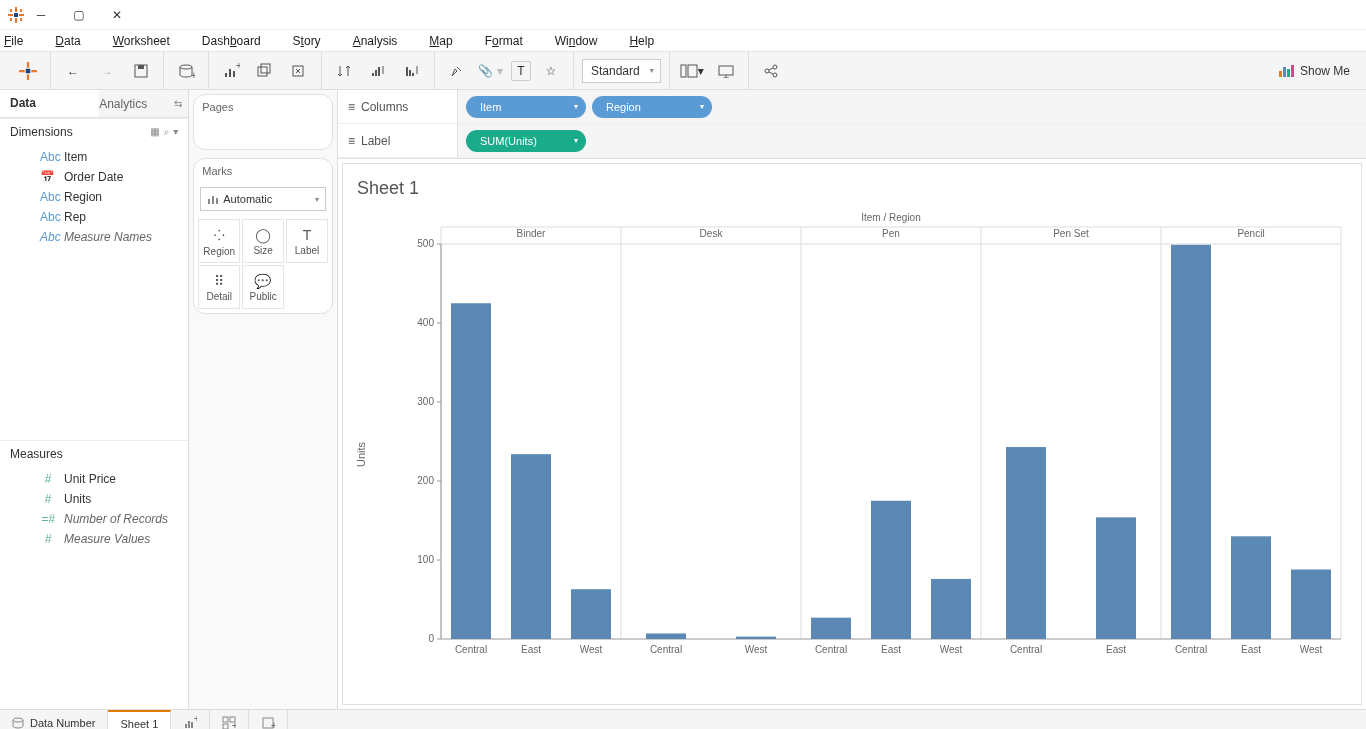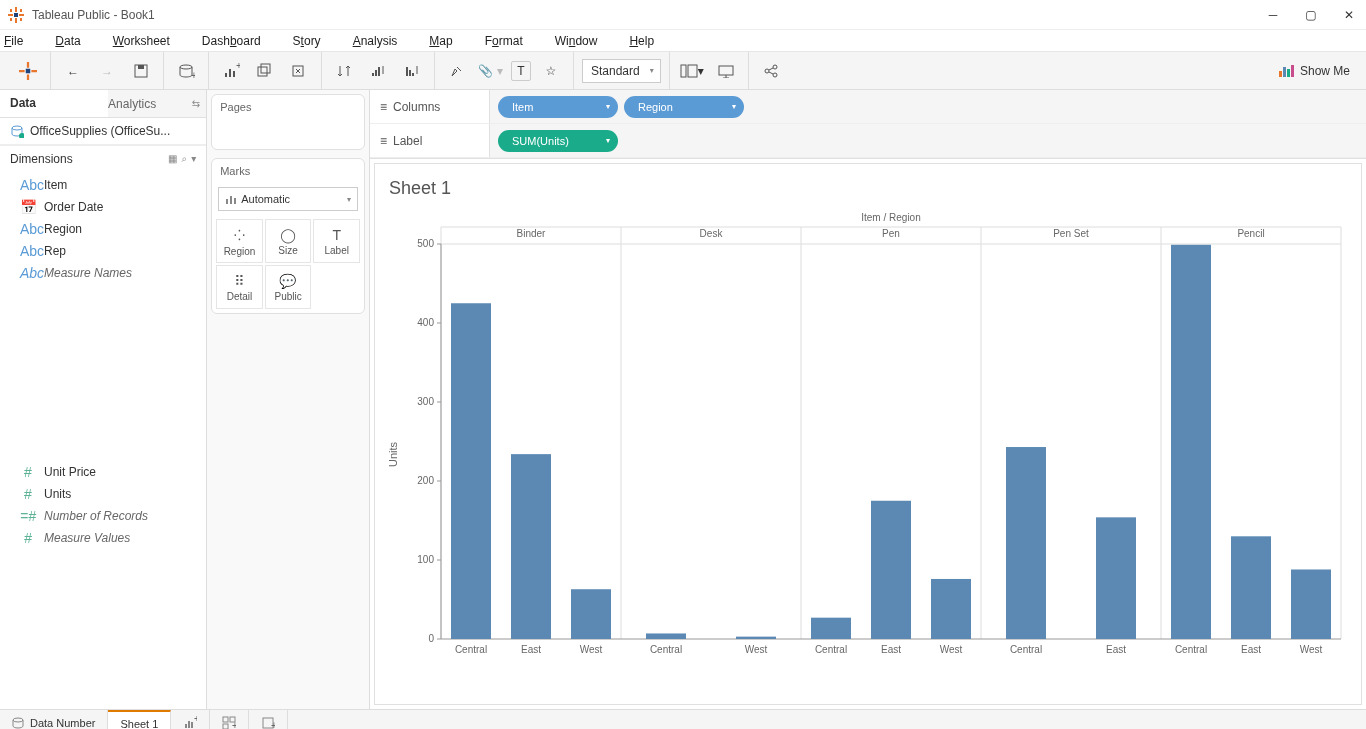--- a/index.html
+++ b/index.html
@@ -36,26 +36,26 @@
 .data-analytics { display: flex; height: 28px; border-bottom: 1px solid #e0e0e0; }
 .tab { flex: 1; display: flex; align-items: center; justify-content: center; font-size: 12px; cursor: pointer; }
 .tab.active { font-weight: 600; background: #fff; border-bottom: 2px solid transparent; }
 .tab:not(.active) { background: #f5f5f5; color: #666; }
 .tab .cog { margin-left: auto; padding-right: 6px; font-size: 10px; color: #888; }
 .datasource { padding: 6px 10px; display: flex; align-items: center; gap: 6px; border-bottom: 1px solid #eee; }
 .section-header { padding: 6px 10px; font-weight: 400; font-size: 12px; display: flex; align-items: center; border-top: 1px solid #eee; }
 .section-header .icons { margin-left: auto; display: flex; gap: 4px; font-size: 10px; color: #888; }
 .fieldlist { padding: 2px 0; }
 .field { display: flex; align-items: center; gap: 8px; padding: 3px 10px 3px 20px; cursor: pointer; }
-.field .ficon { width: 16px; font-size: 14px; color: #5a9bd5; text-align: center; }
+.field .ficon { width: 16px; font-size: 12px; color: #5a9bd5; text-align: center; margin-left: 20px; }
 .field.measure .ficon { color: #5eb297; }
 .field.italic { font-style: italic; color: #666; }
 
 
-.card { background: #fff; border: 1px solid #e0e0e0; margin: 4px; border-radius: 6px; display: flex; flex-direction: column; }
+.card { background: #fff; border: 1px solid #e0e0e0; margin: 4px; border-radius: 12px; display: flex; flex-direction: column; }
 .card-title { padding: 6px 8px; font-size: 11px; color: #666; }
 .card-body { min-height: 50px; }
 .marks-dropdown { margin: 4px 6px; border: 1px solid #ccc; height: 24px; display: flex; align-items: center; padding: 0 6px; font-size: 11px; position: relative; }
 .marks-dropdown::after { content: "▾"; position: absolute; right: 6px; font-size: 8px; color: #888; }
 .marks-grid { display: grid; grid-template-columns: repeat(3, 1fr); gap: 2px; padding: 4px; }
 .mark-cell { border: 1px solid #e5e5e5; height: 44px; display: flex; flex-direction: column; align-items: center; justify-content: center; gap: 2px; cursor: pointer; font-size: 10px; color: #555; }
 .mark-cell .mi { font-size: 14px; }
 
 
 .shelves { border-bottom: 1px solid #e0e0e0; }
@@ -63,40 +63,39 @@
 .shelf-label { width: 120px; padding: 0 10px; display: flex; align-items: center; gap: 6px; font-size: 12px; color: #555; border-right: 1px solid #e0e0e0; background: #fff; height: 100%; }
 .shelf-pills { display: flex; gap: 6px; padding: 0 8px; align-items: center; }
 .pill { border-radius: 12px; height: 22px; padding: 0 20px 0 14px; display: flex; align-items: center; color: #fff; font-size: 11px; min-width: 120px; position: relative; }
 .pill::after { content: "▾"; position: absolute; right: 8px; font-size: 8px; }
 .pill.dim { background: #5b9bd5; }
 .pill.meas { background: #1aab8a; }
 
 
 .viz { flex: 1; border: 1px solid #e0e0e0; margin: 4px; padding: 10px 10px 4px 10px; display: flex; flex-direction: column; }
 .viz-title { font-size: 18px; color: #555; padding: 4px 0 10px 4px; }
-.chart-wrap { flex: 1; display: flex; }
+.chart-wrap { flex: 1; display: flex; gap: 32px; }
 .yaxis-label { writing-mode: vertical-rl; transform: rotate(180deg); font-size: 11px; color: #666; text-align: center; padding: 0 2px; }
 .chart-svg-container { flex: 1; }
 
 
 .bottom-tabs { height: 26px; border-top: 1px solid #ddd; display: flex; align-items: stretch; background: #f5f5f5; }
 .btab { padding: 0 12px; display: flex; align-items: center; gap: 6px; border-right: 1px solid #ddd; cursor: pointer; font-size: 11px; }
 .btab.active { background: #fff; border-top: 2px solid #e07b00; }
 
 svg text { font-size: 10px; fill: #666; }
 </style>
 </head>
 <body>
 
 <div class="titlebar">
   <svg class="logo" viewBox="0 0 16 16">
       <path d="M7 0h2v5H7zM7 11h2v5H7zM0 7h5v2H0zM11 7h5v2h-5zM2 2h2v3H2zM2 11h2v3H2zM12 2h2v3h-2zM12 11h2v3h-2z" fill="#e8762d"></path>
       <path d="M6 6h4v4H6z" fill="#1f457e"></path>
     </svg>
-  <span class="title">Tableau Public - Book1</span>
   <div class="winbtns">
     <div class="winbtn">─</div>
     <div class="winbtn">▢</div>
     <div class="winbtn">✕</div>
   </div>
 </div>
 
 <div class="menubar">
   <span><u>F</u>ile</span>
   <span><u>D</u>ata</span>
@@ -237,28 +236,20 @@
   <div class="leftpanel">
     <div class="data-analytics">
       <div class="tab active" style="justify-content:flex-start;padding-left:10px;font-weight:600">
           <span>Data</span>
         </div>
       <div class="tab">
           <span>Analytics</span>
           <span class="cog">⇆</span>
         </div>
     </div>
-    <div class="datasource">
-      <svg width="14" height="14">
-          <ellipse cx="7" cy="4" rx="5" ry="2" fill="none" stroke="#5a9bd5"></ellipse>
-          <path d="M2 4v6c0 1.1 2.2 2 5 2s5-.9 5-2V4" fill="none" stroke="#5a9bd5"></path>
-          <circle cx="12" cy="12" r="3" fill="#1aab8a"></circle>
-        </svg>
-      <span>OfficeSupplies (OfficeSu...</span>
-    </div>
     <div class="section-header">
       <span>Dimensions</span>
       <span class="icons">
           <span>▦</span>
           <span>⌕</span>
           <span>▾</span>
         </span>
     </div>
     <div class="fieldlist" id="dim-list">
         <div class="field">
@@ -276,20 +267,23 @@
         <div class="field">
           <span class="ficon">Abc</span>
           <span>Rep</span>
         </div>
         <div class="field italic">
           <span class="ficon">Abc</span>
           <span>Measure Names</span>
         </div>
       </div>
     <div style="flex:1"></div>
+    <div class="section-header" style="border-top:1px solid #eee">
+        <span>Measures</span>
+      </div>
     <div class="fieldlist" id="meas-list" style="padding-bottom:160px">
         <div class="field measure">
           <span class="ficon">#</span>
           <span>Unit Price</span>
         </div>
         <div class="field measure">
           <span class="ficon">#</span>
           <span>Units</span>
         </div>
         <div class="field measure italic">

